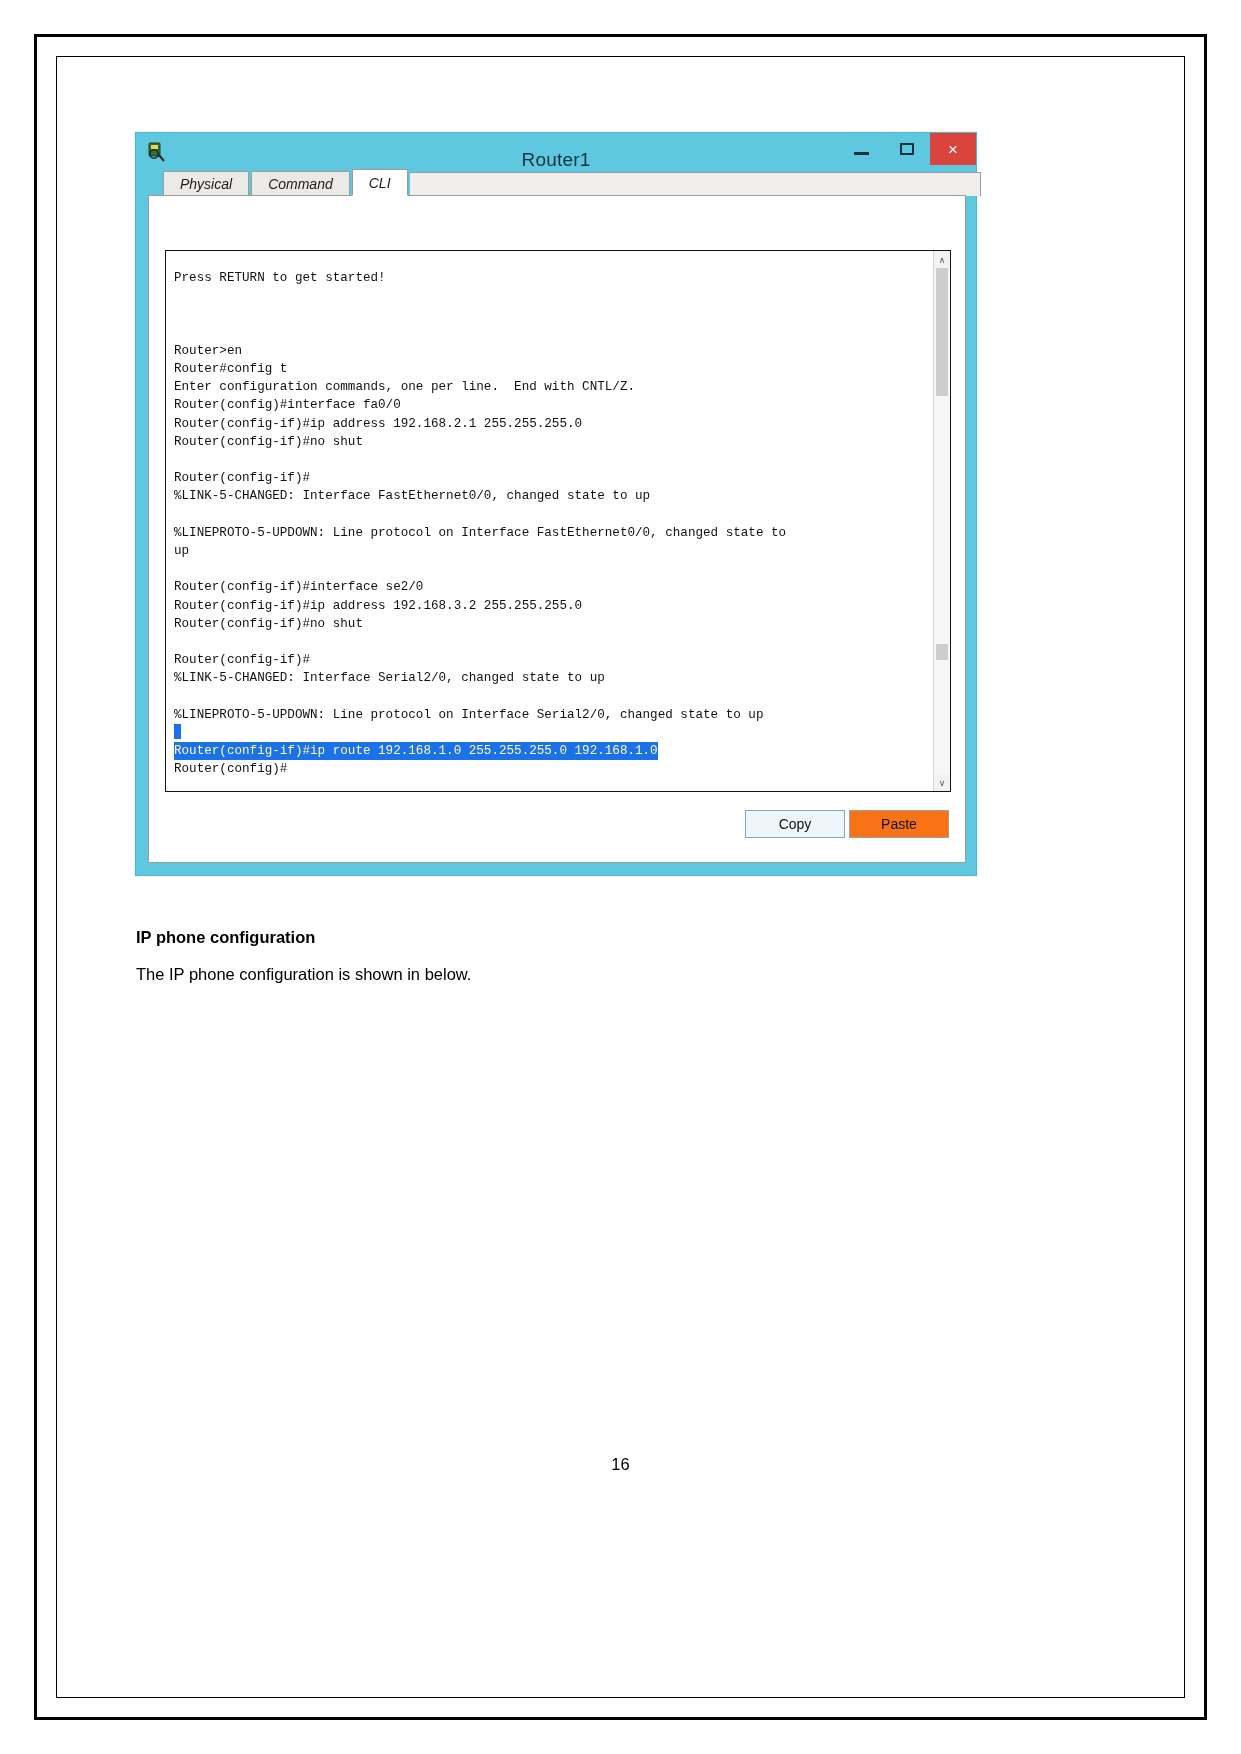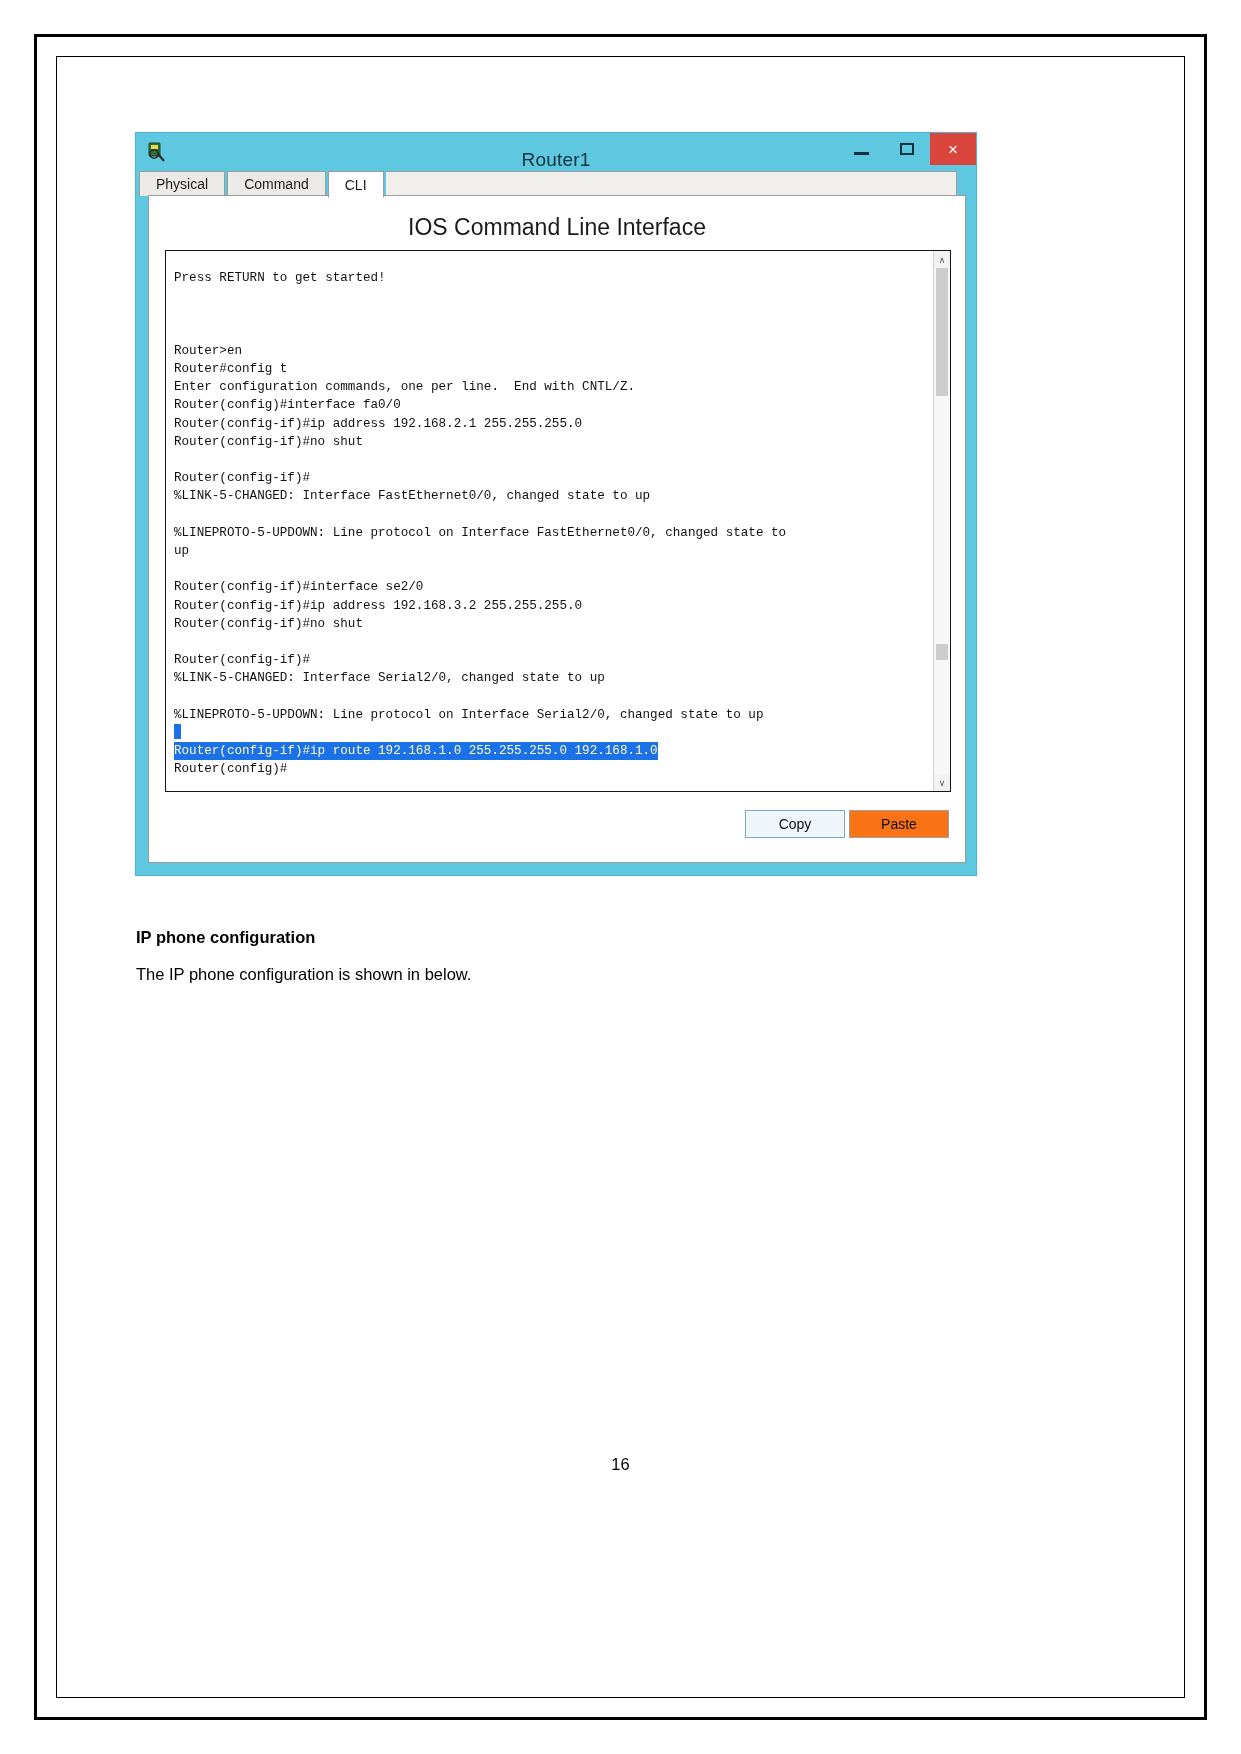--- a/index.html
+++ b/index.html
@@ -94,25 +94,26 @@
   .btn-close .glyph {
     color: #ffffff;
     font-size: 17px;
     line-height: 17px;
     font-family: "Liberation Sans", sans-serif;
   }
 
   
   .tabstrip {
     position: absolute;
-    left: 3px; top: 38px;
+    left: 27px; top: 38px;
     width: 818px;
     height: 25px;
     display: flex;
-    align-items: flex-start;
+    align-items: flex-end;
+    font-style: italic;
   }
   .tab {
     height: 25px;
     padding: 0 16px;
     display: flex;
     align-items: center;
     justify-content: center;
     font-size: 14px;
     color: #1d1d1d;
     background: #eceae6;
@@ -300,21 +301,20 @@
       <div class="tab">
         <span>Command</span>
       </div>
       <div class="tab active">
         <span>CLI</span>
       </div>
       <div class="tab-filler"></div>
     </div>
 
     <div class="pt-body">
-      <div class="cli-heading">IOS Command Line Interface</div>
 
       <div class="terminal-wrap">
         <div class="terminal" id="terminal"><div class="term-line">Press RETURN to get started!</div><div class="term-line">&nbsp;</div><div class="term-line">&nbsp;</div><div class="term-line">&nbsp;</div><div class="term-line">Router&gt;en</div><div class="term-line">Router#config t</div><div class="term-line">Enter configuration commands, one per line.  End with CNTL/Z.</div><div class="term-line">Router(config)#interface fa0/0</div><div class="term-line">Router(config-if)#ip address 192.168.2.1 255.255.255.0</div><div class="term-line">Router(config-if)#no shut</div><div class="term-line">&nbsp;</div><div class="term-line">Router(config-if)#</div><div class="term-line">%LINK-5-CHANGED: Interface FastEthernet0/0, changed state to up</div><div class="term-line">&nbsp;</div><div class="term-line">%LINEPROTO-5-UPDOWN: Line protocol on Interface FastEthernet0/0, changed state to</div><div class="term-line">up</div><div class="term-line">&nbsp;</div><div class="term-line">Router(config-if)#interface se2/0</div><div class="term-line">Router(config-if)#ip address 192.168.3.2 255.255.255.0</div><div class="term-line">Router(config-if)#no shut</div><div class="term-line">&nbsp;</div><div class="term-line">Router(config-if)#</div><div class="term-line">%LINK-5-CHANGED: Interface Serial2/0, changed state to up</div><div class="term-line">&nbsp;</div><div class="term-line">%LINEPROTO-5-UPDOWN: Line protocol on Interface Serial2/0, changed state to up</div><div class="cursor-line"><span class="cursor-block"></span></div><div class="term-line"><span class="term-line sel">Router(config-if)#ip route 192.168.1.0 255.255.255.0 192.168.1.0</span></div><div class="term-line">Router(config)#</div></div>
         <div class="scrollbar">
           <div class="sb-arrow">∧</div>
           <div class="sb-track">
             <div class="sb-thumb t1"></div>
             <div class="sb-thumb t2"></div>
           </div>
           <div class="sb-arrow">∨</div>

